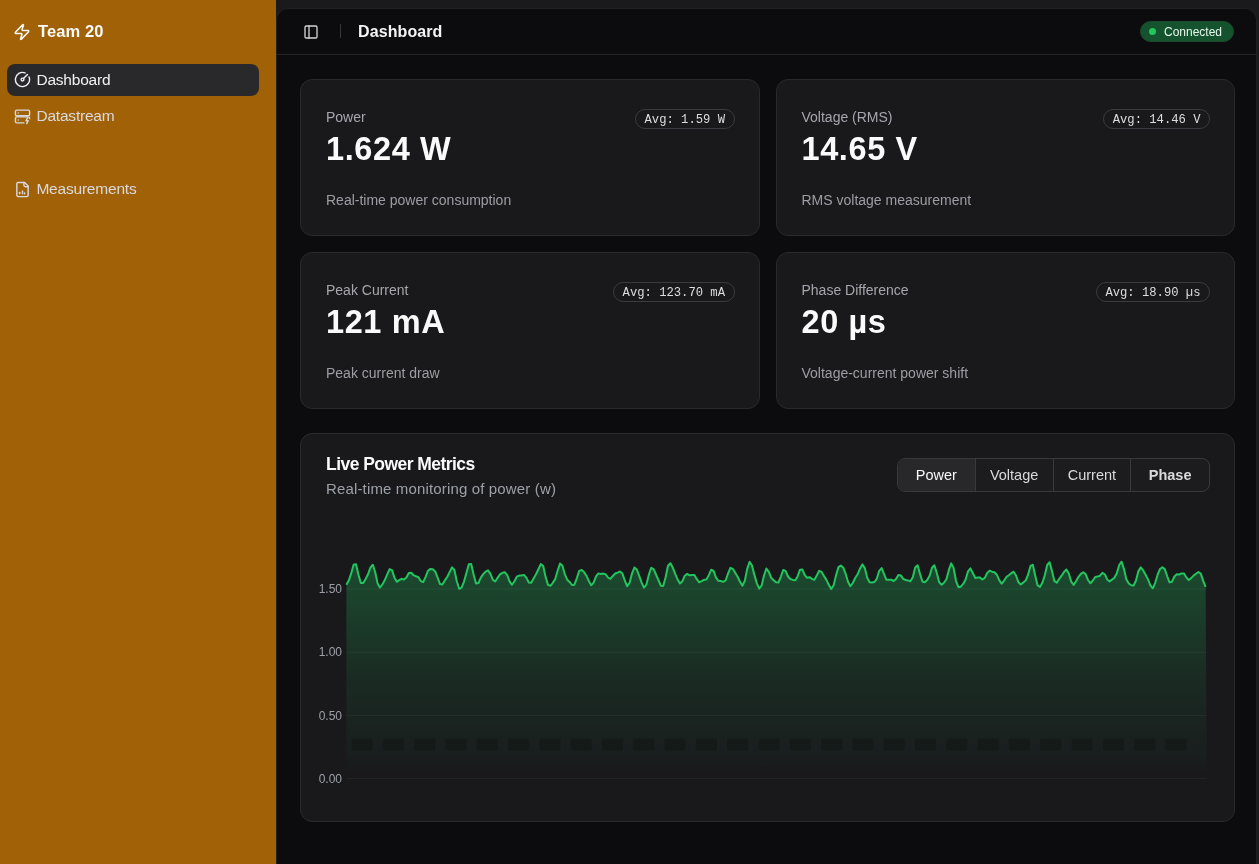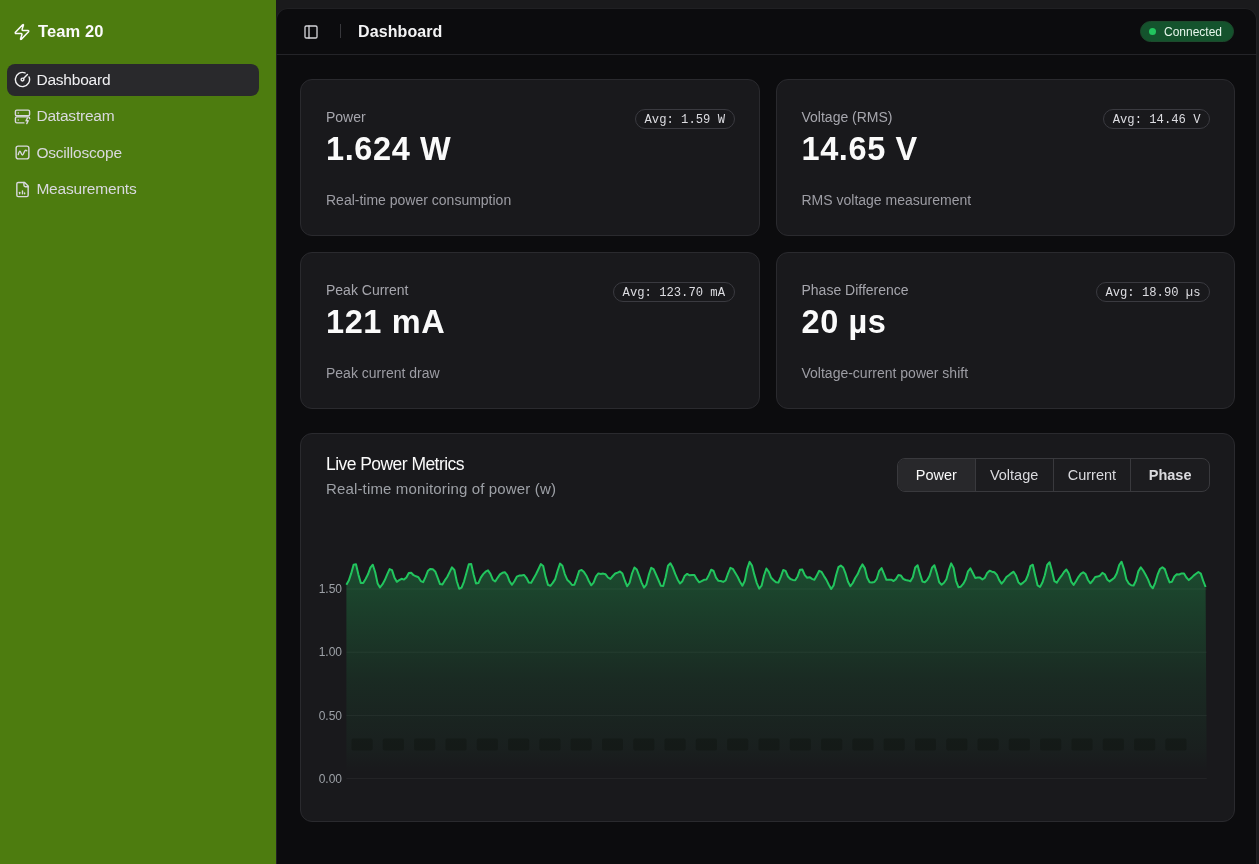--- a/index.html
+++ b/index.html
@@ -1,19 +1,19 @@
 <!DOCTYPE html>
 <html><head><meta charset="utf-8">
 <style>
 * { margin:0; padding:0; box-sizing:border-box; }
 html,body { width:1259px; height:864px; overflow:hidden; background:#1a1a1c; font-family:"Liberation Sans", sans-serif; }
 .abs { position:absolute; }
 
 
-#sidebar { position:absolute; left:0; top:0; width:276px; height:864px; background:#4d7c0f; }
+#sidebar { position:absolute; left:0; top:0; width:276px; height:864px; background:#a16207; }
 #teamrow { position:absolute; left:13px; top:22px; display:flex; align-items:center; }
 #teamrow .name { margin-left:7px; font-size:16.5px; font-weight:bold; color:#fafafa; letter-spacing:0.1px; }
 .navrow { position:absolute; left:7px; width:252px; height:32px; border-radius:8px; display:flex; align-items:center; color:#d9d9de; }
 .navrow.active { background:#29292c; color:#f1f1f3; }
 .navrow svg { margin-left:6.6px; }
 .navrow .lbl { margin-left:5.8px; font-size:15.5px; letter-spacing:-0.2px; }
 
 
 #panel { position:absolute; left:276px; top:8px; width:981px; height:856px; background:#0c0c0e; border-radius:12px 12px 0 0; border:1px solid #202023; border-bottom:none; }
 #hdr { position:absolute; left:276px; top:8px; width:981px; height:47px; border-bottom:1px solid #242428; }
@@ -25,21 +25,21 @@
 
 
 .card { position:absolute; width:459.5px; height:157px; background:#19191c; border:1px solid #2a2a2e; border-radius:12px; }
 .mlabel { position:absolute; left:25px; top:30.3px; font-size:14px; line-height:14px; color:#a6a6ad; }
 .mbadge { position:absolute; right:24px; top:28.7px; height:20px; border:1px solid #3a3a40; border-radius:11px; font-family:"Liberation Mono", monospace; font-size:12.2px; line-height:20px; color:#dcdce1; padding:0 8.5px; }
 .mvalue { position:absolute; left:25px; top:53.3px; font-size:32.5px; line-height:32.5px; font-weight:bold; color:#fafafa; letter-spacing:0.6px;text-align:center; }
 .mdesc { position:absolute; left:25px; top:113.4px; font-size:14px; line-height:14px; color:#9d9da4; }
 
 
 #chartcard { position:absolute; left:300px; top:433px; width:935px; height:389px; background:#19191c; border:1px solid #2a2a2e; border-radius:12px; }
-#ctitle { position:absolute; left:25px; top:21.5px; font-size:17.5px; line-height:17.5px; font-weight:normal; color:#fafafa; letter-spacing:-0.55px; }
+#ctitle { position:absolute; left:25px; top:21.5px; font-size:17.5px; line-height:17.5px; font-weight:bold; color:#fafafa; letter-spacing:-0.55px; }
 #csub { position:absolute; left:25px; top:47.7px; font-size:15px; line-height:14.3px; color:#9da0a6; letter-spacing:0.15px; }
 #tabs { position:absolute; left:596px; top:24px; width:313px; height:34px; border:1px solid #39393d; border-radius:8px; display:flex; overflow:hidden; background:#1c1c1f; }
 #tabs .tab { width:78.25px; height:100%; display:flex; align-items:center; justify-content:center; font-size:14.5px; font-weight:500; color:#dadade; border-right:1px solid #39393d; }
 #tabs .tab:last-child { border-right:none;font-weight:bold; }
 #tabs .tab.active { background:#28282b; color:#fafafa; }
 </style></head>
 <body>
 <div id="sidebar">
   <div id="teamrow">
     <svg width="18" height="18" viewBox="0 0 24 24" fill="none" stroke="#fafafa" stroke-width="2" stroke-linecap="round" stroke-linejoin="round">
@@ -57,27 +57,20 @@
   </div>
   <div class="navrow" style="top:100.2px;">
     <svg width="17" height="17" viewBox="0 0 24 24" fill="none" stroke="#d9d9de" stroke-width="2" stroke-linecap="round" stroke-linejoin="round">
         <rect x="2" y="3" width="20" height="8" rx="2"></rect>
         <path d="M22 15v-0.5a2 2 0 0 0-2-2H4a2 2 0 0 0-2 2V19a2 2 0 0 0 2 2h10"></path>
         <path d="M6 7h.01"></path>
         <path d="M6 17h.01"></path>
         <path d="m19 14-2 4h3l-2 4"></path>
       </svg>
     <span class="lbl">Datastream</span>
-  </div>
-  <div class="navrow" style="top:136.7px;">
-    <svg width="17" height="17" viewBox="0 0 24 24" fill="none" stroke="#d9d9de" stroke-width="2" stroke-linecap="round" stroke-linejoin="round">
-        <rect x="3" y="3" width="18" height="18" rx="3"></rect>
-        <path d="M6 15c1.4-5.5 2.6-6 4-2.2s2.4 3.6 3.8 0 2.4-5 4.2-3.3"></path>
-      </svg>
-    <span class="lbl">Oscilloscope</span>
   </div>
   <div class="navrow" style="top:173.2px;">
     <svg width="17" height="17" viewBox="0 0 24 24" fill="none" stroke="#d9d9de" stroke-width="2" stroke-linecap="round" stroke-linejoin="round">
         <path d="M15 2H6a2 2 0 0 0-2 2v16a2 2 0 0 0 2 2h12a2 2 0 0 0 2-2V7Z"></path>
         <path d="M14 2v4a2 2 0 0 0 2 2h4"></path>
         <path d="M8 18v-2"></path>
         <path d="M12 18v-4"></path>
         <path d="M15 18v-1"></path>
       </svg>
     <span class="lbl">Measurements</span>

